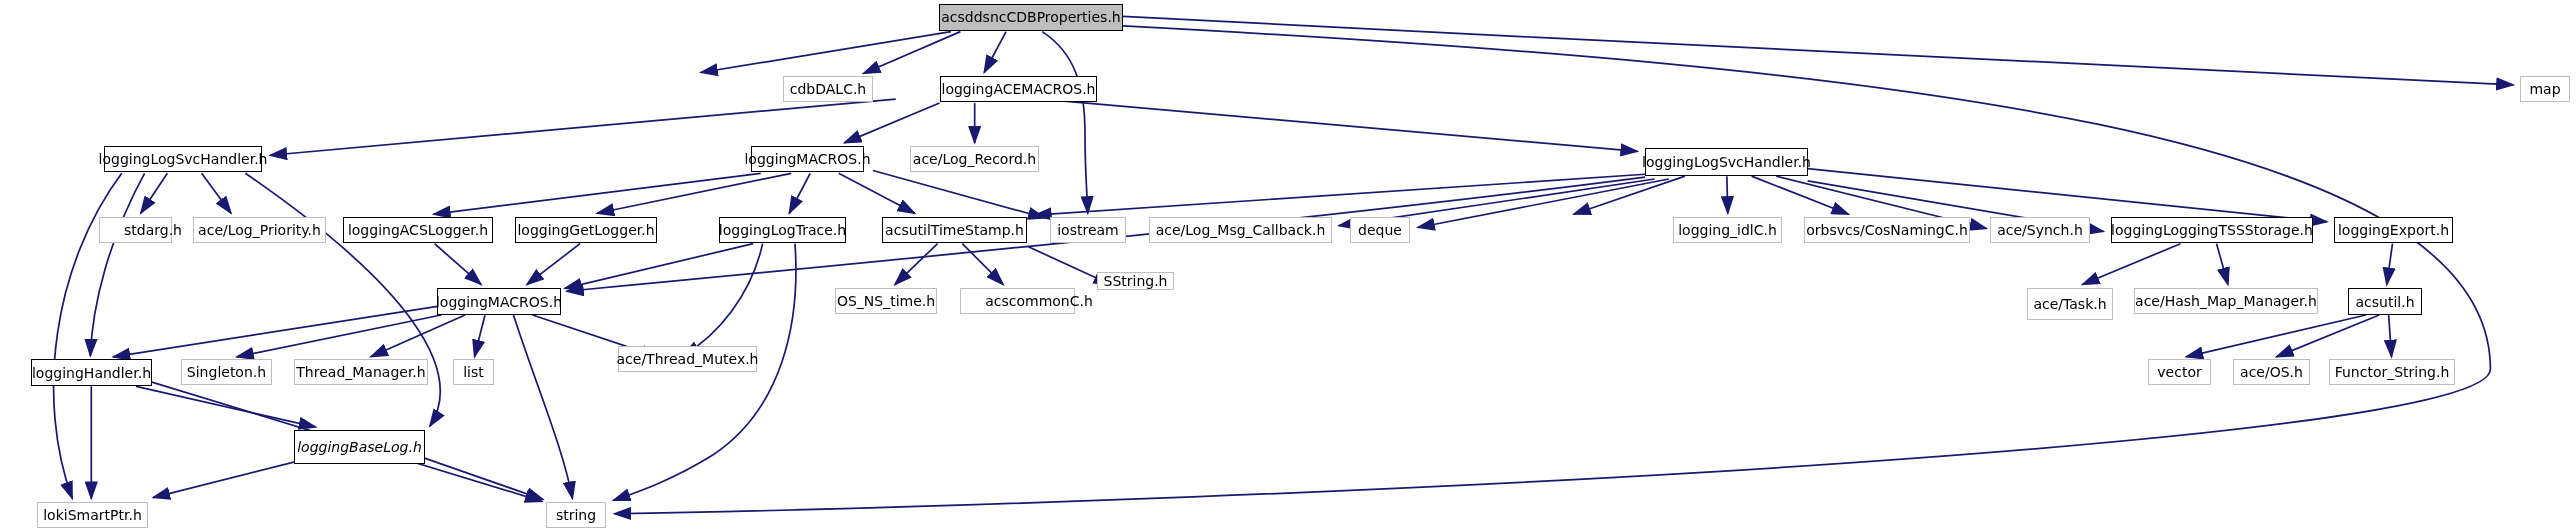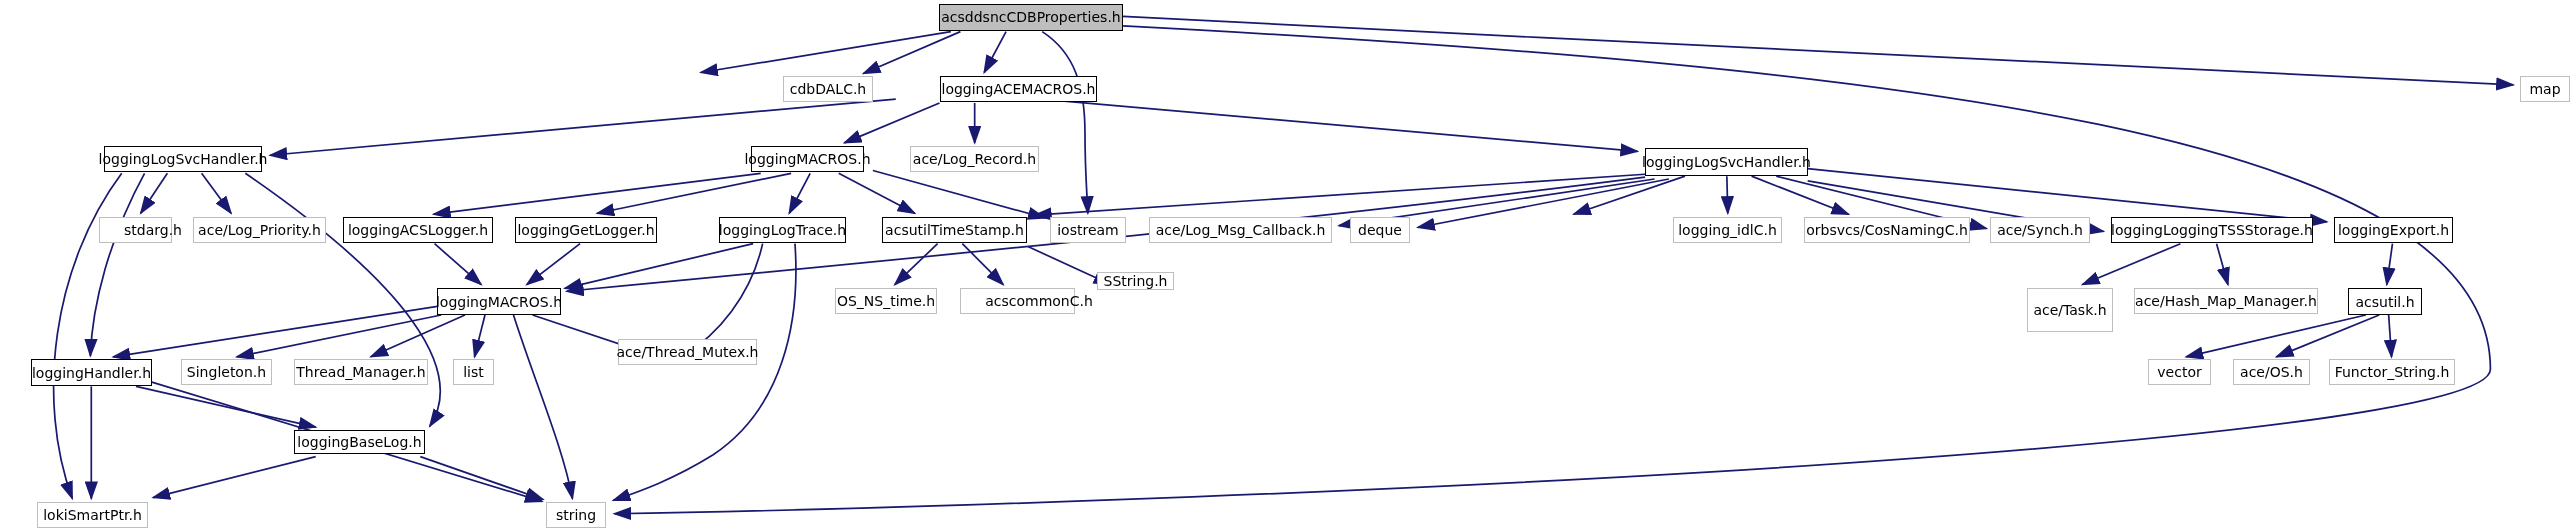--- a/index.html
+++ b/index.html
@@ -166,54 +166,54 @@
     </div>
     <div class="node external" style="left: 835px; top: 288px; width: 102px; height: 26px;">
       <span>OS_NS_time.h</span>
     </div>
     <div class="node external" style="left: 960px; top: 288px; width: 115px; height: 26px; padding-left: 43px;">
       <span>acscommonC.h</span>
     </div>
     <div class="node external" style="left: 1097px; top: 272px; width: 77px; height: 18px;">
       <span>SString.h</span>
     </div>
-    <div class="node external" style="left: 2027px; top: 288px; width: 86px; height: 44px;">
+    <div class="node external" style="left: 2027px; top: 288px; width: 86px; height: 32px;">
       <span>ace/Task.h</span>
     </div>
     <div class="node external" style="left: 2134px; top: 288px; width: 184px; height: 26px;">
       <span>ace/Hash_Map_Manager.h</span>
     </div>
     <div class="node internal" style="left: 2348px; top: 288px; width: 74px; height: 27px;">
       <span>acsutil.h</span>
     </div>
     <div class="node internal" style="left: 31px; top: 359px; width: 121px; height: 27px;">
       <span>loggingHandler.h</span>
     </div>
     <div class="node external" style="left: 181px; top: 359px; width: 91px; height: 26px;">
       <span>Singleton.h</span>
     </div>
     <div class="node external" style="left: 294px; top: 359px; width: 134px; height: 26px;">
       <span>Thread_Manager.h</span>
     </div>
     <div class="node external" style="left: 453px; top: 359px; width: 41px; height: 26px;">
       <span>list</span>
     </div>
-    <div class="node external" style="left: 618px; top: 339px; width: 139px; height: 26px;">
+    <div class="node external" style="left: 618px; top: 346px; width: 139px; height: 26px;">
       <span>ace/Thread_Mutex.h</span>
     </div>
     <div class="node external" style="left: 2148px; top: 359px; width: 63px; height: 26px;">
       <span>vector</span>
     </div>
     <div class="node external" style="left: 2233px; top: 359px; width: 77px; height: 26px;">
       <span>ace/OS.h</span>
     </div>
     <div class="node external" style="left: 2329px; top: 359px; width: 126px; height: 26px;">
       <span>Functor_String.h</span>
     </div>
-    <div class="node internal" style="left: 294px; top: 430px; width: 131px; height: 24px;">
+    <div class="node internal" style="left: 294px; top: 430px; width: 131px; height: 34px; font-style: italic;">
       <span>loggingBaseLog.h</span>
     </div>
     <div class="node external" style="left: 37px; top: 502px; width: 111px; height: 26px;">
       <span>lokiSmartPtr.h</span>
     </div>
     <div class="node external" style="left: 546px; top: 502px; width: 60px; height: 26px;">
       <span>string</span>
     </div>
   </div>
 

